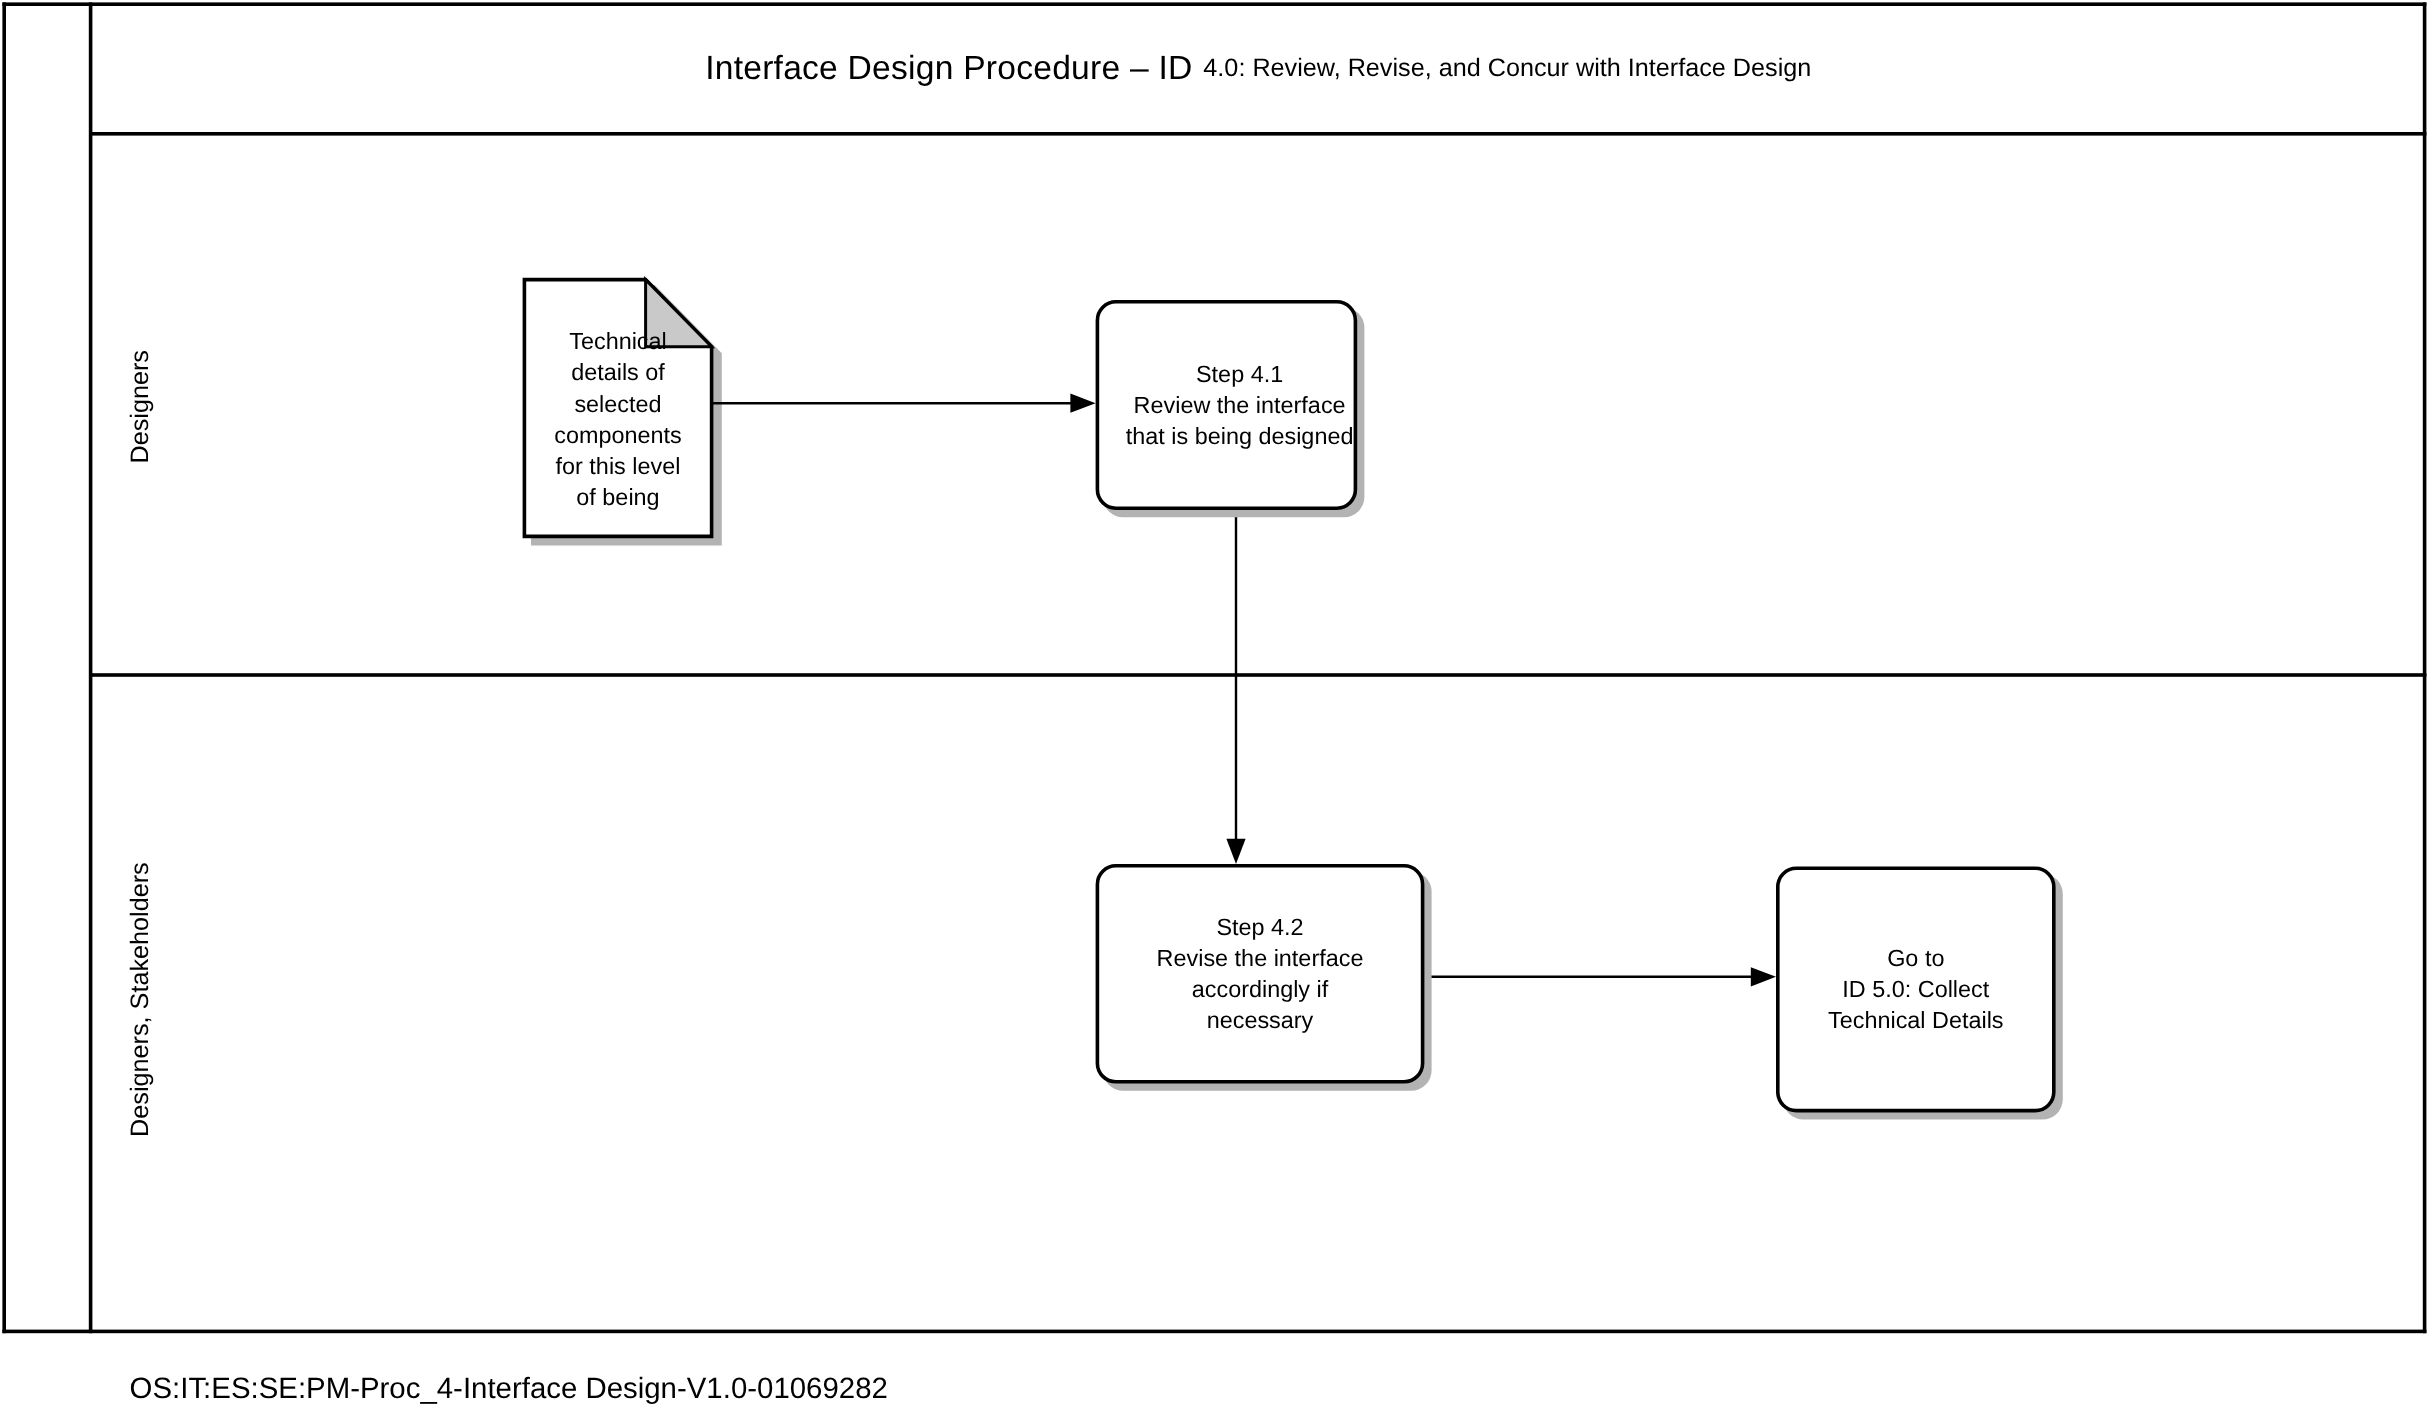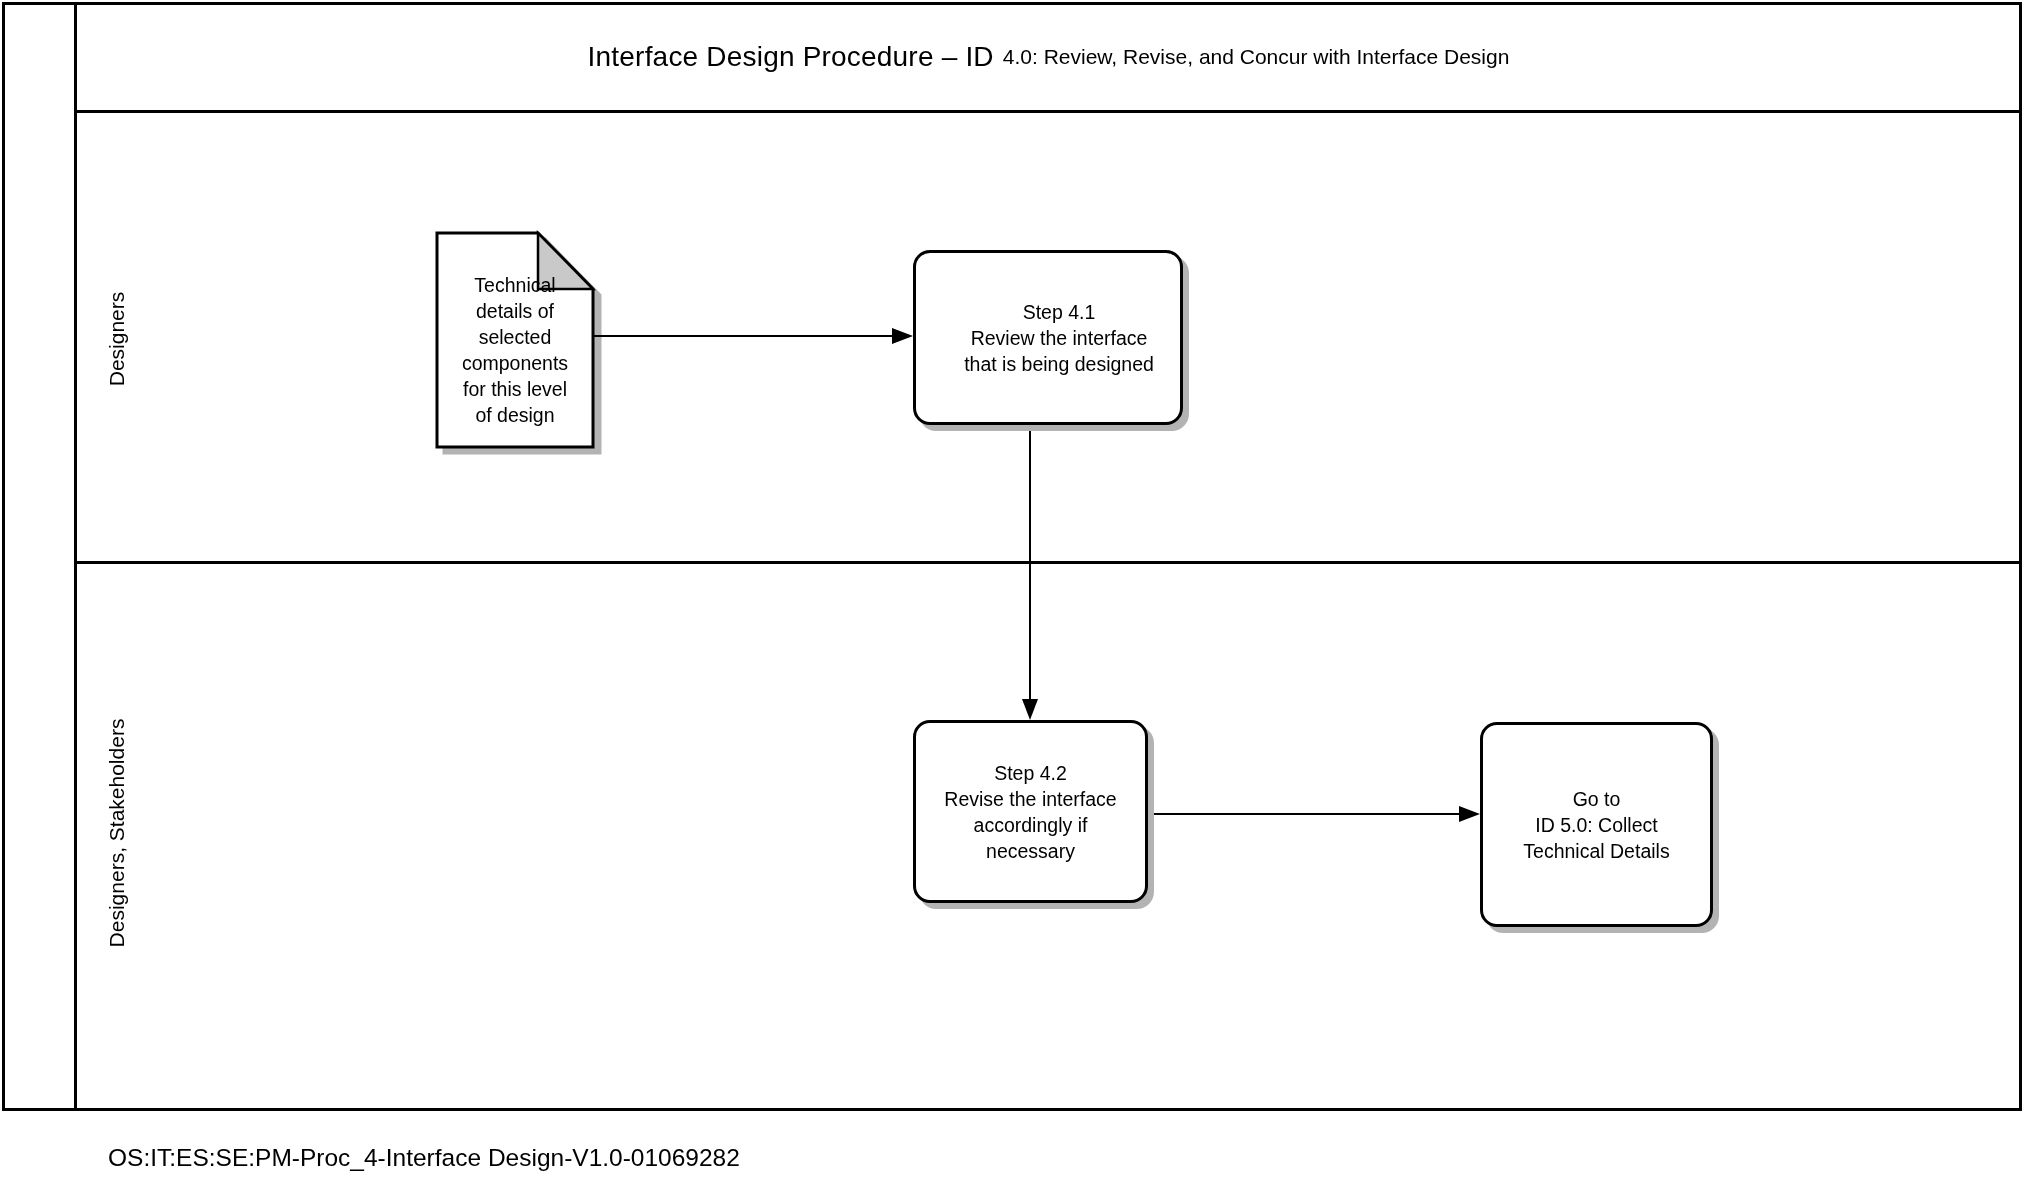--- a/index.html
+++ b/index.html
@@ -43,22 +43,22 @@
     position: absolute;
     background: #fff;
     border: 3px solid #000;
     border-radius: 17px;
     box-shadow: 6px 6px 0 #b3b3b3;
     display: flex; align-items: center; justify-content: center;
     text-align: center;
     font-size: 19.5px; line-height: 26px;
     white-space: pre-line;
   }
-  #box-step41 { left: 913px; top: 250px; width: 270px; height: 175px; padding-left: 22px; }
-  #box-step42 { left: 913px; top: 720px; width: 235px; height: 183px; }
+  #box-step41 { left: 913px; top: 250px; width: 218px; height: 175px; padding-left: 22px; }
+  #box-step42 { left: 913px; top: 720px; width: 274px; height: 183px; }
   #box-goto   { left: 1480px; top: 722px; width: 233px; height: 205px; }
 
   
   .doc-text {
     position: absolute; left: 437px; top: 233px; width: 156px; height: 214px;
     display: flex; flex-direction: column; align-items: center; justify-content: center;
     padding-top: 20px;
     text-align: center;
     font-size: 19.5px; line-height: 26px;
     white-space: pre-line;
@@ -106,21 +106,21 @@
 
   <line x1="1148" y1="814" x2="1462" y2="814" stroke="#000" stroke-width="2"></line>
   <polygon points="1480,814 1459,806 1459,822" fill="#000"></polygon>
 </svg>
 
 <div class="doc-text">Technical
 details of
 selected
 components
 for this level
-of design</div>
+of being</div>
 
 <div id="box-step41" class="process-box">Step 4.1
 Review the interface
 that is being designed</div>
 
 <div id="box-step42" class="process-box">Step 4.2
 Revise the interface
 accordingly if
 necessary</div>
 

